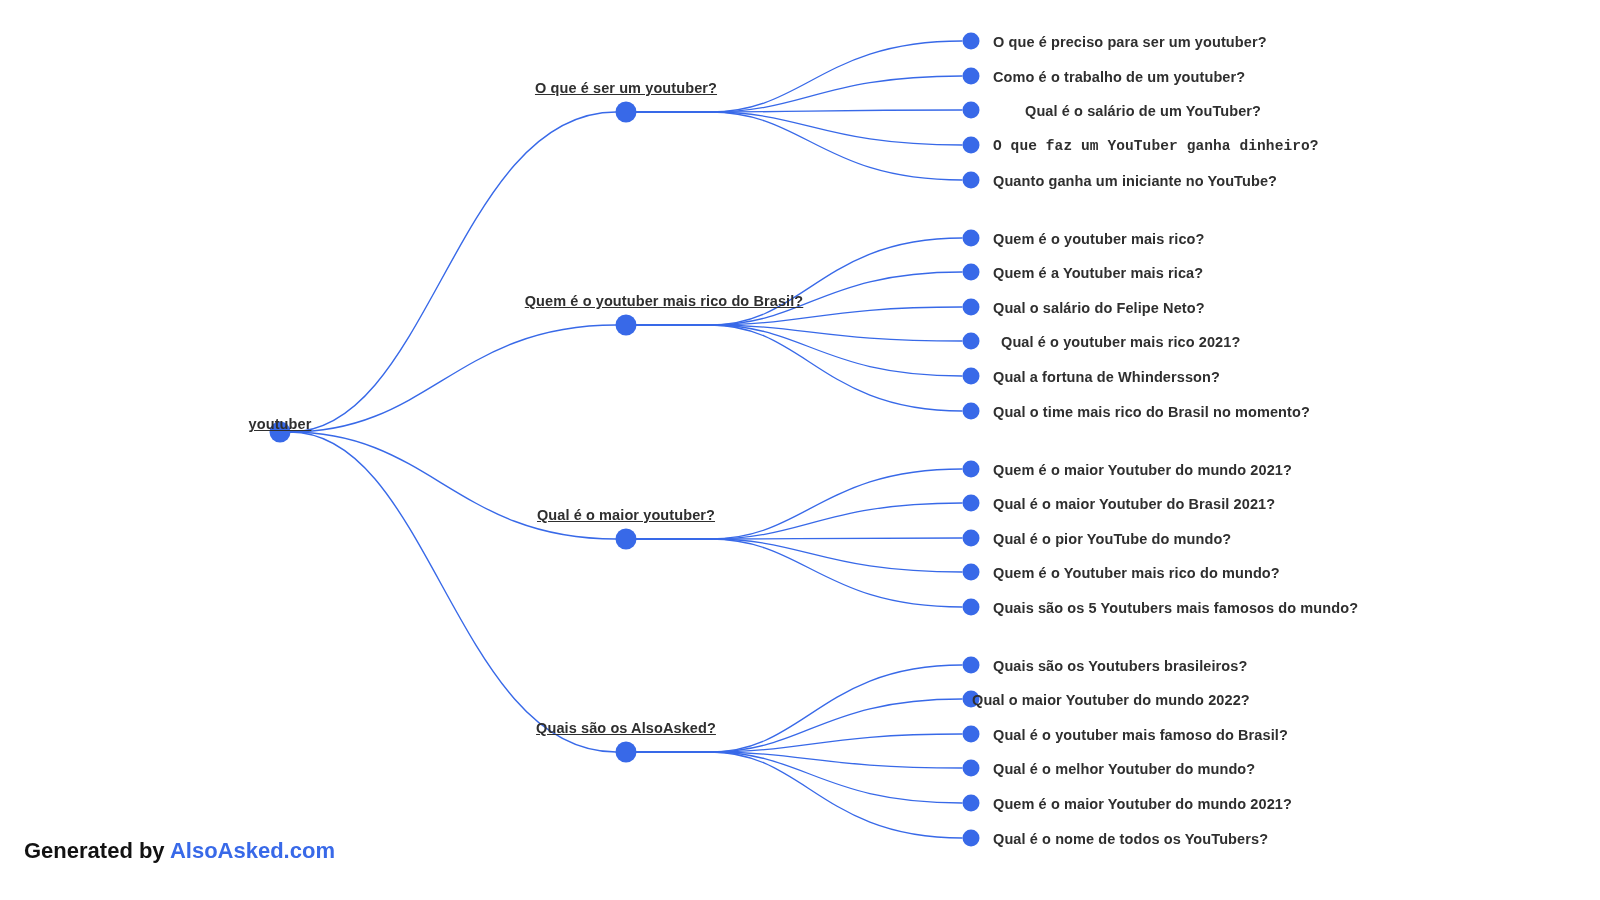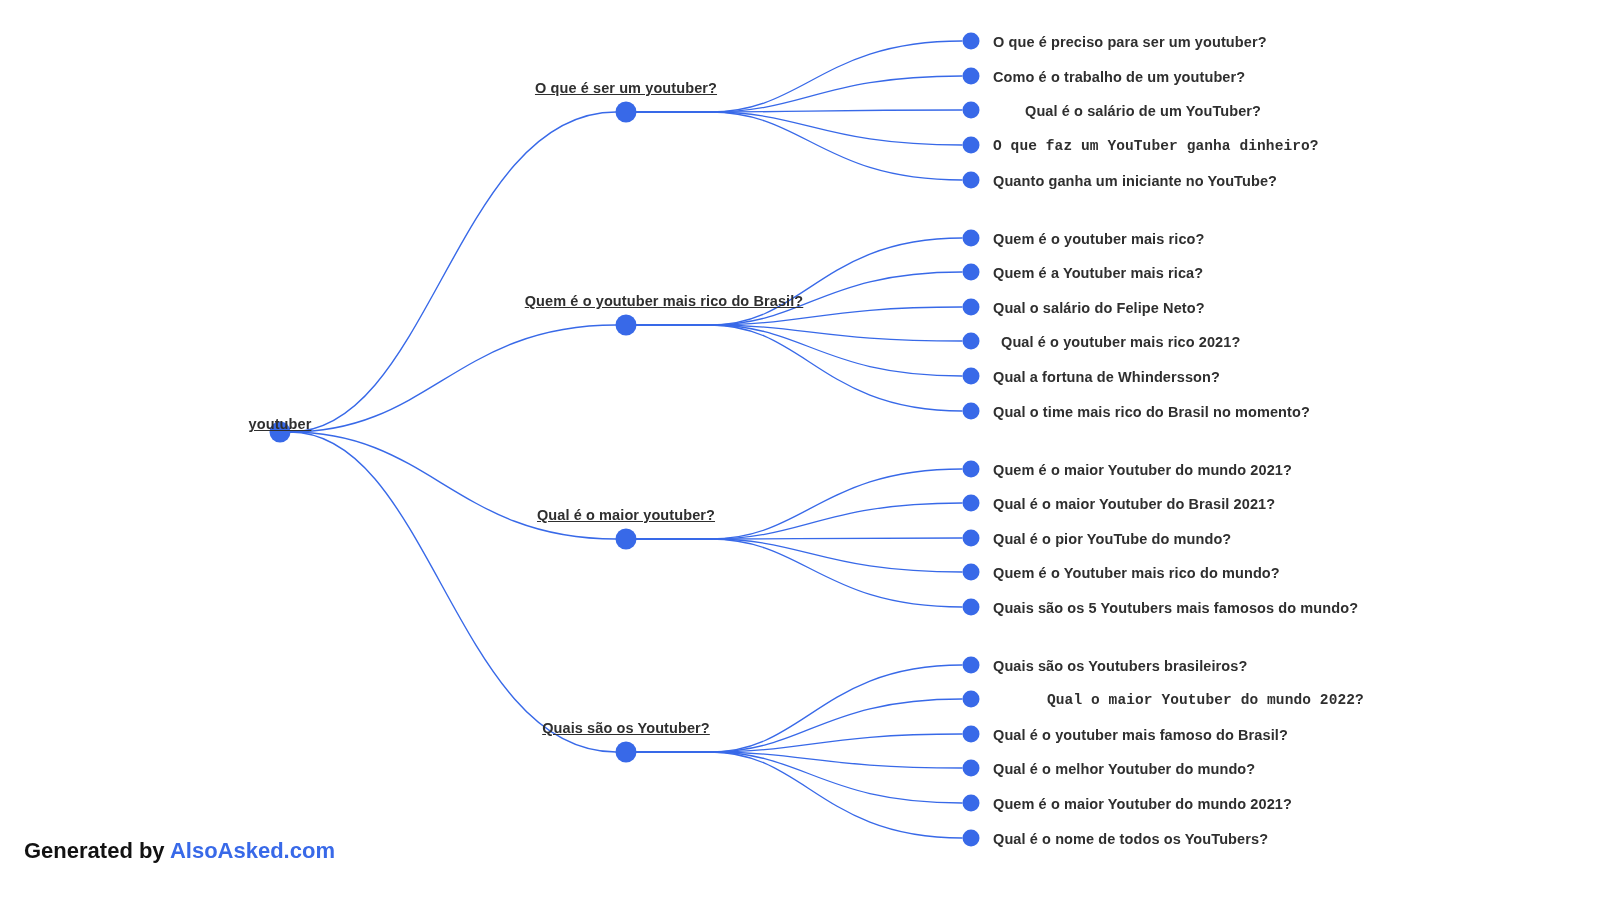--- a/index.html
+++ b/index.html
@@ -138,25 +138,25 @@
       <div class="node-label right" style="left: 993px; top: 470px;">Quem é o maior Youtuber do mundo 2021?</div>
       <div class="node-dot leaf" style="left: 971px; top: 503px;"></div>
       <div class="node-label right" style="left: 993px; top: 504px;">Qual é o maior Youtuber do Brasil 2021?</div>
       <div class="node-dot leaf" style="left: 971px; top: 538px;"></div>
       <div class="node-label right" style="left: 993px; top: 539px;">Qual é o pior YouTube do mundo?</div>
       <div class="node-dot leaf" style="left: 971px; top: 572px;"></div>
       <div class="node-label right" style="left: 993px; top: 573px;">Quem é o Youtuber mais rico do mundo?</div>
       <div class="node-dot leaf" style="left: 971px; top: 607px;"></div>
       <div class="node-label right" style="left: 993px; top: 608px;">Quais são os 5 Youtubers mais famosos do mundo?</div>
       <div class="node-dot branch" style="left: 626px; top: 752px;"></div>
-      <div class="node-label above" style="left: 626px; top: 736px;">Quais são os Youtuber?</div>
+      <div class="node-label above" style="left: 626px; top: 736px;">Quais são os AlsoAsked?</div>
       <div class="node-dot leaf" style="left: 971px; top: 665px;"></div>
       <div class="node-label right" style="left: 993px; top: 666px;">Quais são os Youtubers brasileiros?</div>
       <div class="node-dot leaf" style="left: 971px; top: 699px;"></div>
-      <div class="node-label right" style="left: 1047px; top: 700px; font-family: Liberation Mono, monospace;">Qual o maior Youtuber do mundo 2022?</div>
+      <div class="node-label right" style="left: 972px; top: 700px;">Qual o maior Youtuber do mundo 2022?</div>
       <div class="node-dot leaf" style="left: 971px; top: 734px;"></div>
       <div class="node-label right" style="left: 993px; top: 735px;">Qual é o youtuber mais famoso do Brasil?</div>
       <div class="node-dot leaf" style="left: 971px; top: 768px;"></div>
       <div class="node-label right" style="left: 993px; top: 769px;">Qual é o melhor Youtuber do mundo?</div>
       <div class="node-dot leaf" style="left: 971px; top: 803px;"></div>
       <div class="node-label right" style="left: 993px; top: 804px;">Quem é o maior Youtuber do mundo 2021?</div>
       <div class="node-dot leaf" style="left: 971px; top: 838px;"></div>
       <div class="node-label right" style="left: 993px; top: 839px;">Qual é o nome de todos os YouTubers?</div>
       <div class="node-dot root" style="left: 280px; top: 432px;"></div>
       <div class="node-label above" style="left: 280px; top: 432px; text-align: right;">youtuber</div>

